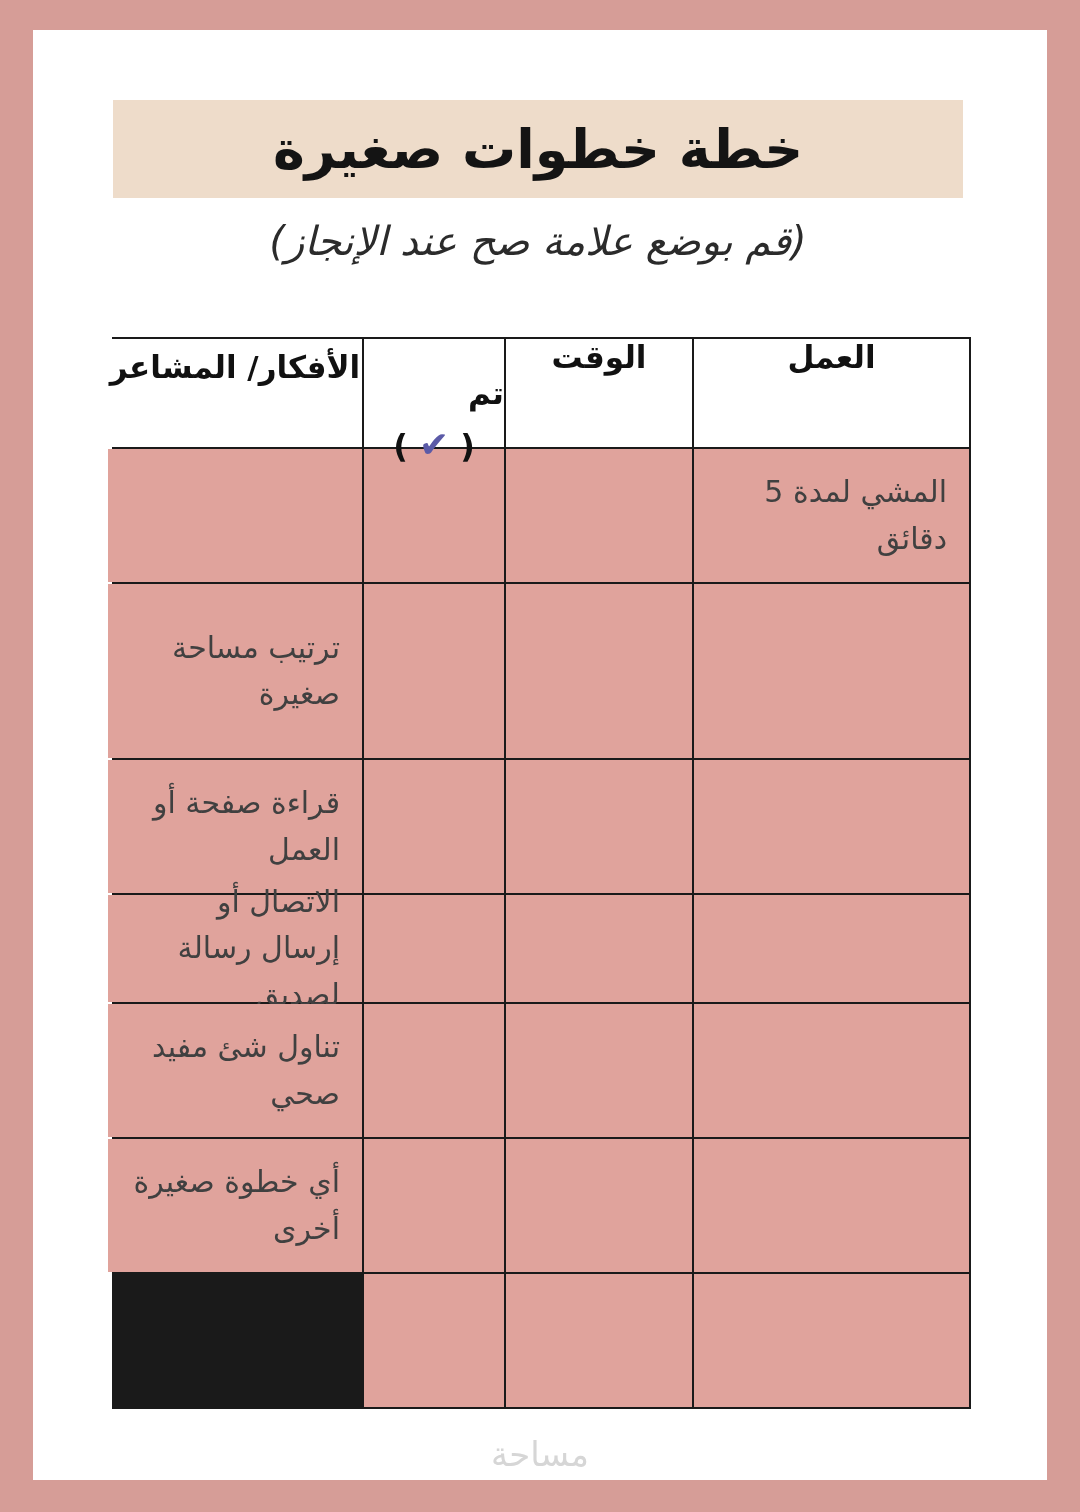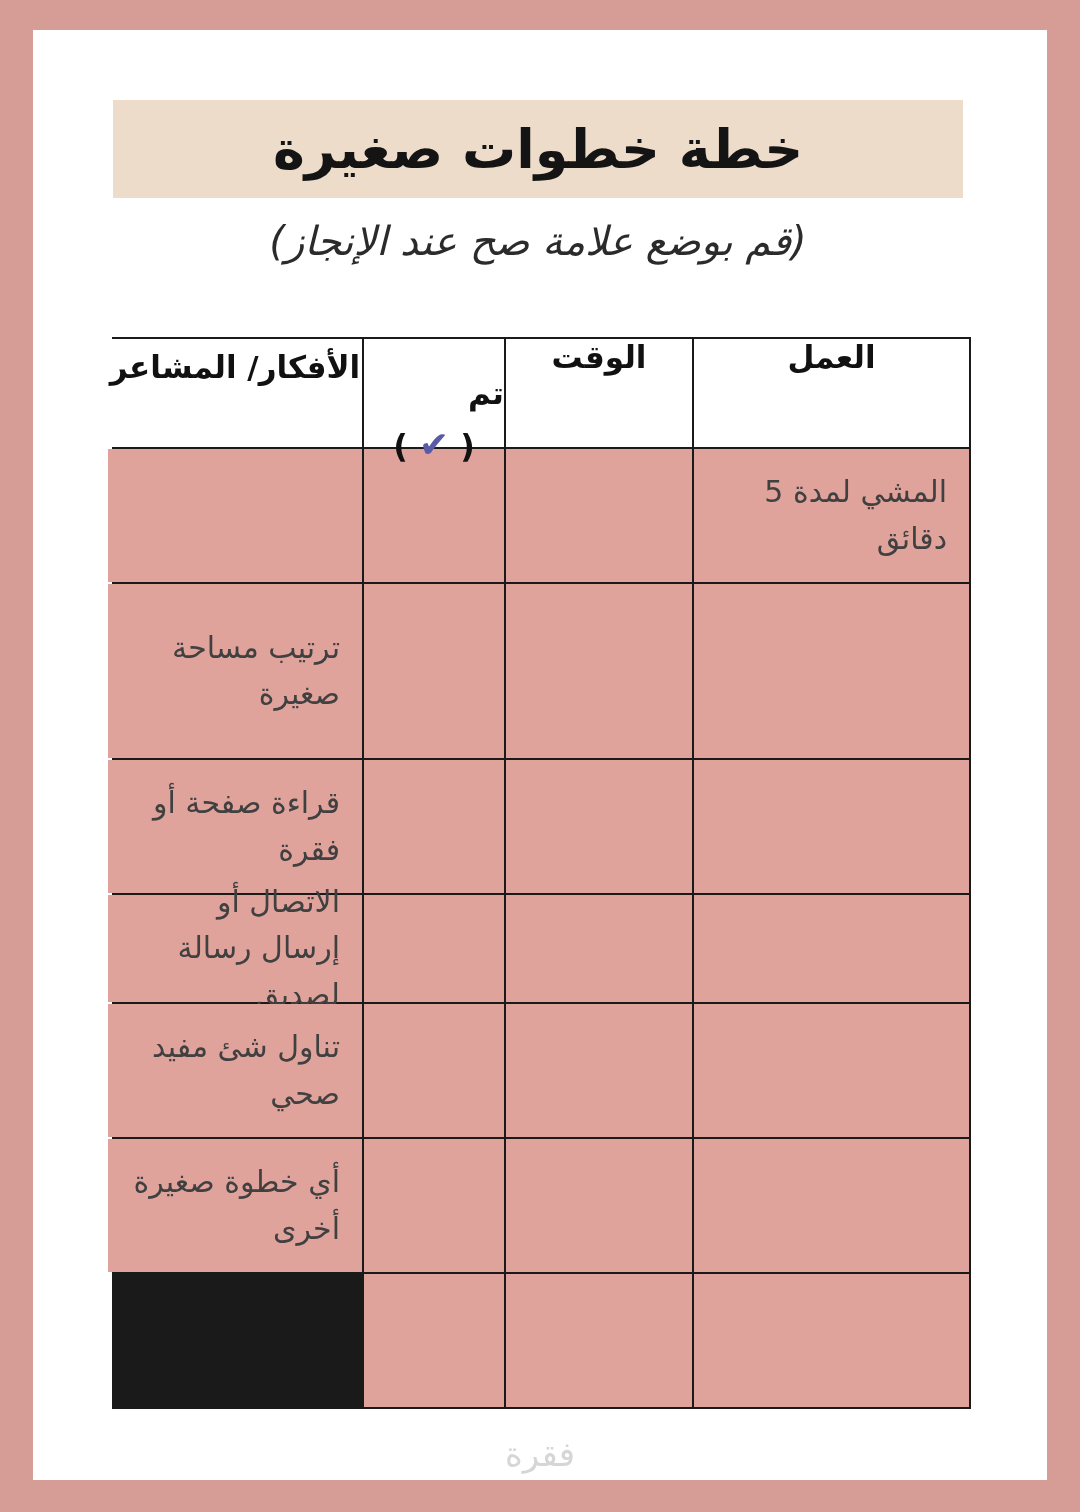--- a/index.html
+++ b/index.html
@@ -156,21 +156,21 @@
 
     <div class="cell"></div>
     <div class="cell"></div>
     <div class="cell"></div>
 
     <div class="cell task">ترتيب مساحة صغيرة</div>
     <div class="cell"></div>
     <div class="cell"></div>
     <div class="cell"></div>
 
-    <div class="cell task">قراءة صفحة أو فقرة</div>
+    <div class="cell task">قراءة صفحة أو العمل</div>
     <div class="cell"></div>
     <div class="cell"></div>
     <div class="cell"></div>
 
     <div class="cell task">الاتصال أو إرسال رسالة لصديق</div>
     <div class="cell"></div>
     <div class="cell"></div>
     <div class="cell"></div>
 
     <div class="cell task">تناول شئ مفيد صحي</div>
@@ -178,15 +178,15 @@
     <div class="cell"></div>
     <div class="cell"></div>
 
     <div class="cell task">أي خطوة صغيرة أخرى</div>
     <div class="cell"></div>
     <div class="cell"></div>
     <div class="cell"></div>
 
   </div>
 
-  <div class="watermark">فقرة</div>
+  <div class="watermark">مساحة</div>
 
 </div>
 
 </body></html>

